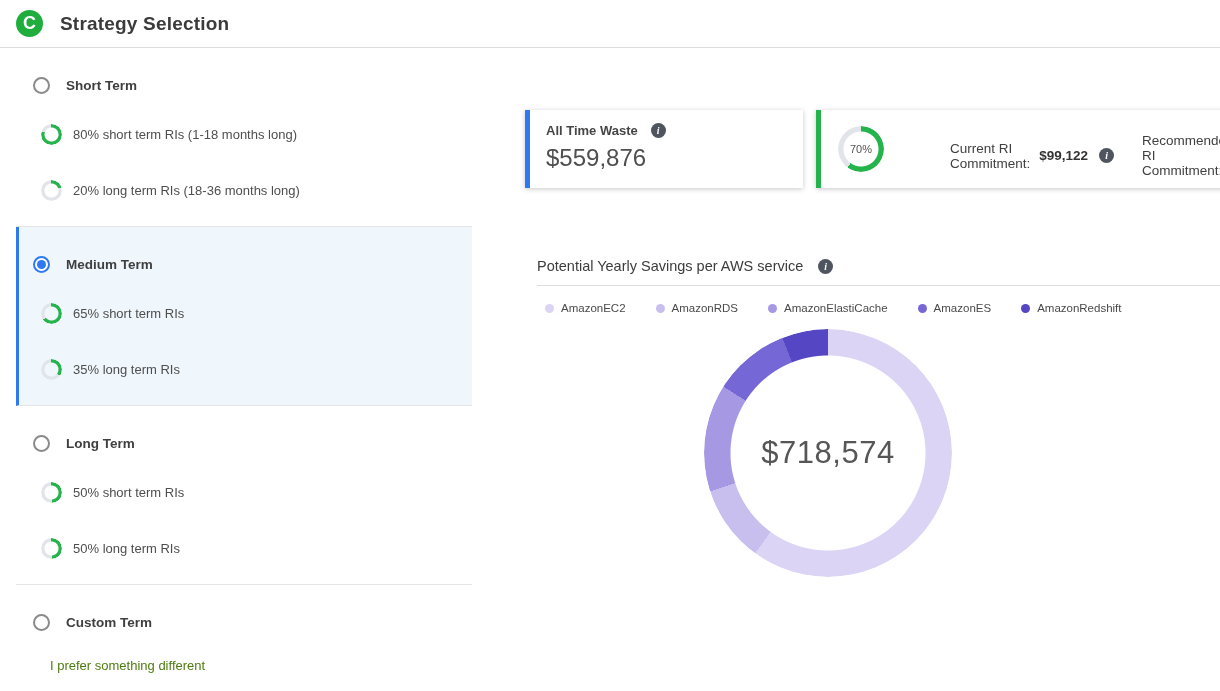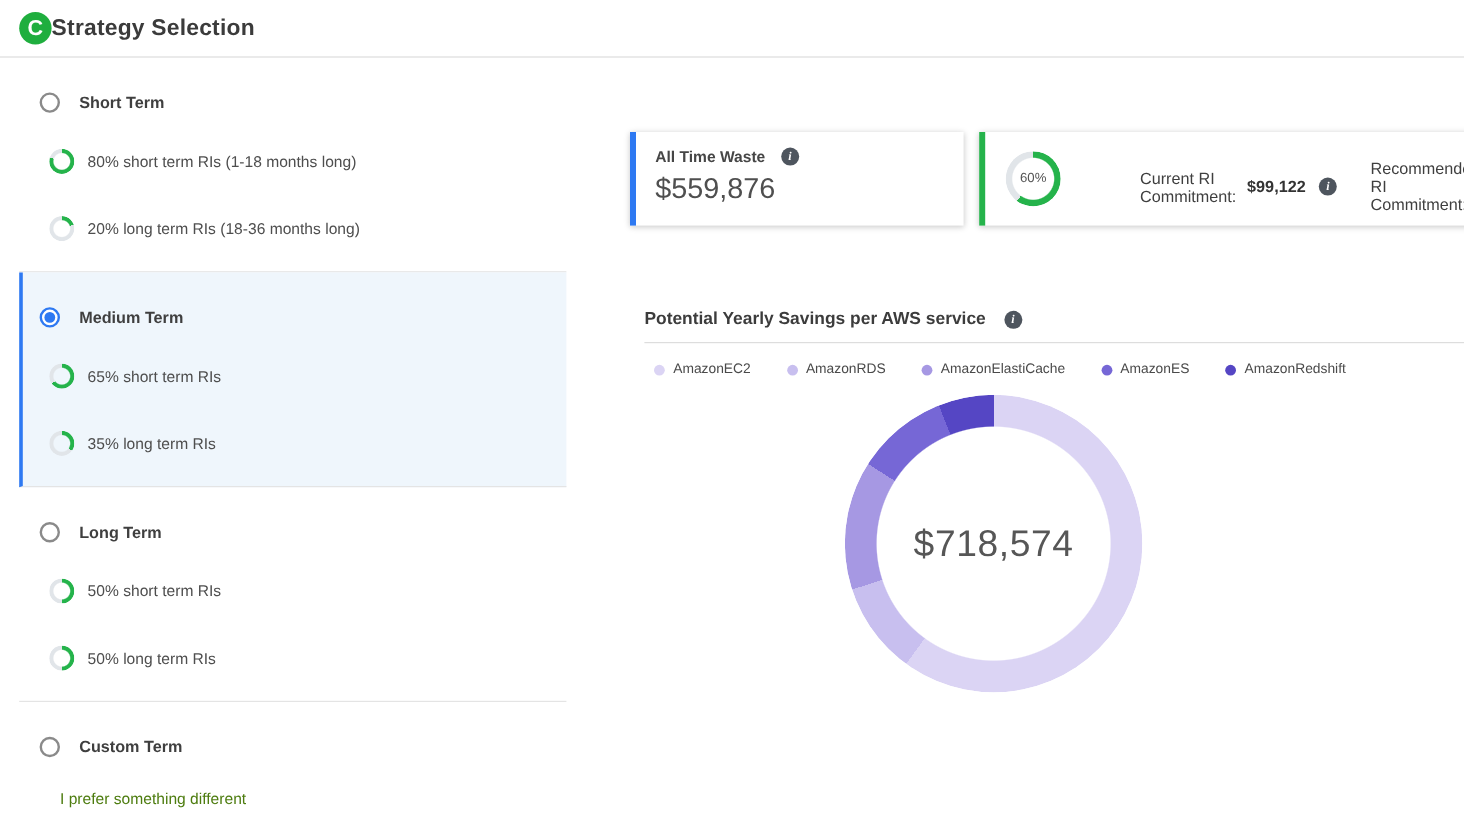--- a/index.html
+++ b/index.html
@@ -5,21 +5,21 @@
   * { margin:0; padding:0; box-sizing:border-box; }
   html,body { background:#fff; }
   body { font-family:"Liberation Sans", sans-serif; color:#444; }
   .page { position:relative; width:1220px; height:691px; background:#fff; overflow:hidden; }
 
   
   .header { position:absolute; top:0; left:0; right:0; height:48px; border-bottom:1px solid #dcdcdc;
             display:flex; align-items:center; padding-left:16px; background:#fff; }
   .logo { width:27px; height:27px; border-radius:50%; background:#1fae3e; color:#fff;
           display:flex; align-items:center; justify-content:center; font-weight:700; font-size:18px; }
-  .page-title { font-size:19px; font-weight:700; color:#3b3b3b; letter-spacing:.2px; }
+  .page-title { margin-left:17px; font-size:19px; font-weight:700; color:#3b3b3b; letter-spacing:.2px; }
 
   
   .strategies { position:absolute; top:48px; left:0; width:472px; }
   .group { margin-left:16px; padding:29px 0 25px 17px; border-bottom:1px solid #e4e4e4; cursor:pointer; }
   .group.selected { background:#eff6fc; border-left:3px solid #2e79f2; padding-left:14px; }
   .radio-row { display:flex; align-items:center; gap:16px; }
   .radio { width:17px; height:17px; border:2px solid #8a8a8a; border-radius:50%; background:#fff;
            position:relative; flex-shrink:0; }
   .radio.checked { border-color:#2e79f2; }
   .radio.checked::after { content:""; position:absolute; inset:2px; background:#2e79f2; border-radius:50%; }
@@ -52,21 +52,21 @@
   .commit-lines { margin-left:66px; display:flex; flex-direction:row; gap:28px;margin-top:13px; }
   .commit-row { display:flex; align-items:center; gap:7px; font-size:13.5px; color:#3f3f3f; }
   .commit-value { font-weight:700; color:#333; margin-left:2px; }
   .info { width:15px; height:15px; border-radius:50%; background:#4e555e; color:#fff; flex-shrink:0;
           display:inline-flex; align-items:center; justify-content:center;
           font-size:10px; font-weight:700; font-style:italic; font-family:"Liberation Serif", serif;
           cursor:pointer; margin-left:4px; }
 
   
   .chart-title-row { position:absolute; top:210px; left:65px; display:flex; align-items:center; gap:11px; }
-  .chart-title { font-size:14.5px; font-weight:700; color:#3c3c3c; }
+  .chart-title { font-size:14.5px; font-weight:400; color:#3c3c3c; }
   .chart-divider { position:absolute; top:237px; left:65px; right:0; border-top:1px solid #dddddd; }
   .legend { position:absolute; top:254px; left:73px; display:flex; gap:30px; }
   .legend-item { display:flex; align-items:center; gap:7px; font-size:11.5px; color:#4a4a4a; cursor:pointer; }
   .dot { width:9px; height:9px; border-radius:50%; flex-shrink:0; }
   .donut-wrap { position:absolute; top:281px; left:232px; width:248px; height:248px; }
   .donut { position:absolute; inset:0; border-radius:50%;
           -webkit-mask:radial-gradient(farthest-side, transparent calc(100% - 27px), #000 calc(100% - 26px));
           mask:radial-gradient(farthest-side, transparent calc(100% - 27px), #000 calc(100% - 26px)); }
   .donut-center { position:absolute; inset:0; display:flex; align-items:center; justify-content:center;
                   font-size:31px; color:#565656; letter-spacing:.5px; }
@@ -146,21 +146,21 @@
         <div class="card-title-row">
           <span class="card-title">All Time Waste</span>
           <span class="info">i</span>
         </div>
         <div class="card-value">$559,876</div>
       </div>
 
       <div class="card card-commit">
         <div class="gauge">
           <div class="ring-gauge" style="background: conic-gradient(rgb(37, 179, 75) 60%, rgb(225, 229, 233) 60%, rgb(225, 229, 233) 100%);"></div>
-          <div class="gauge-label">60%</div>
+          <div class="gauge-label">70%</div>
         </div>
         <div class="commit-lines">
           <div class="commit-row">
             <span>Current RI Commitment:</span>
             <span class="commit-value">$99,122</span>
             <span class="info">i</span>
           </div>
           <div class="commit-row">
             <span>Recommended RI Commitment:</span>
             <span class="commit-value">$163,947</span>

